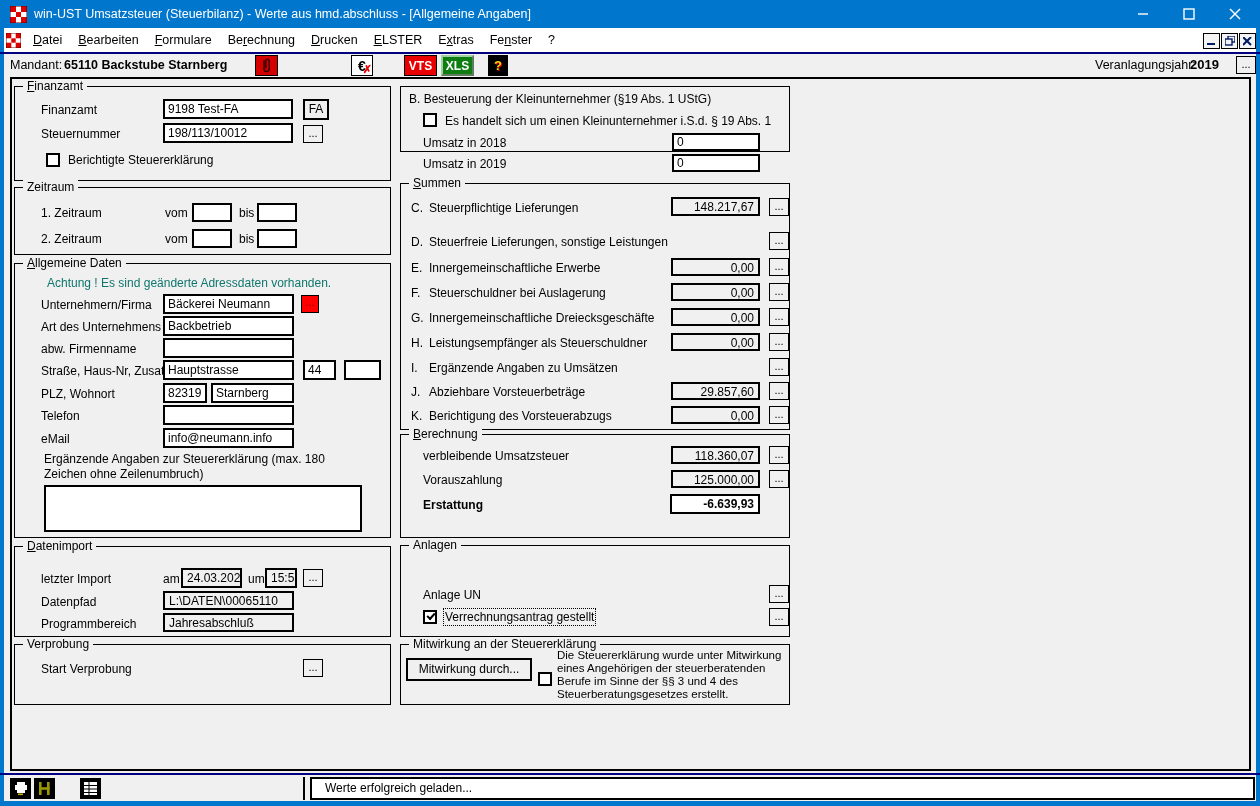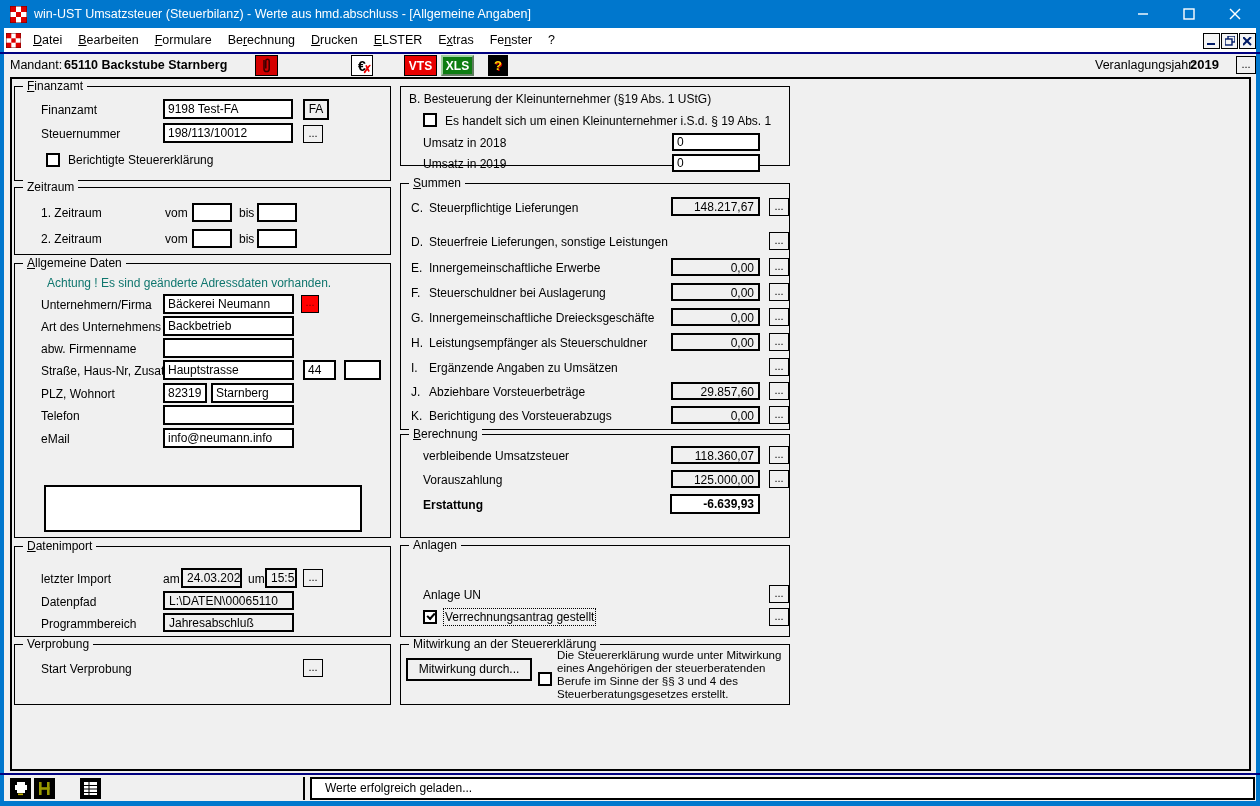--- a/index.html
+++ b/index.html
@@ -193,20 +193,21 @@
     <span class="lbl" style="left:26px;top:123px">PLZ,  Wohnort</span>
     <input class="inp" style="left: 148px; top: 119px; width: 44px;" value="82319">
     <input class="inp" style="left: 196px; top: 119px; width: 83px;" value="Starnberg">
 
     <span class="lbl" style="left:26px;top:145px">Telefon</span>
     <input class="inp" style="left: 148px; top: 141px; width: 131px;" value="">
 
     <span class="lbl" style="left:26px;top:168px">eMail</span>
     <input class="inp" style="left: 148px; top: 164px; width: 131px;" value="info@neumann.info">
 
+    <div class="lbl" style="left:29px;top:188px;width:325px;white-space:normal;line-height:15px">Ergänzende Angaben zur Steuererklärung (max. 180 Zeichen ohne Zeilenumbruch)</div>
     <textarea class="inp" style="left: 29px; top: 221px; width: 318px; height: 47px; resize: none;"></textarea>
   </div>
 
   <div class="gbox" style="left:14px;top:546px;width:377px;height:91px">
     <span class="gtitle"><u>D</u>atenimport</span>
     <span class="lbl" style="left:26px;top:25px">letzter Import</span>
     <span class="lbl" style="left:148px;top:25px">am</span>
     <div class="field" style="left:166px;top:21px;width:61px;height:20px">24.03.2022</div>
     <span class="lbl" style="left:233px;top:25px">um</span>
     <div class="field" style="left:250px;top:21px;width:32px;height:20px">15:55</div>
@@ -216,21 +217,21 @@
     <span class="lbl" style="left:26px;top:70px">Programmbereich</span>
     <div class="field" style="left:148px;top:66px;width:131px;height:19px">Jahresabschluß</div>
   </div>
 
   <div class="gbox" style="left:14px;top:644px;width:377px;height:61px">
     <span class="gtitle">Verprobung</span>
     <span class="lbl" style="left:26px;top:17px">Start Verprobung</span>
     <div class="dots" style="left:288px;top:14px">...</div>
   </div>
 
-  <div class="gbox" style="left:400px;top:86px;width:390px;height:80px">
+  <div class="gbox" style="left:400px;top:86px;width:390px;height:66px">
     <span class="lbl" style="left:8px;top:5px">B. Besteuerung der Kleinunternehmer (§19 Abs. 1 UStG)</span>
     <div class="cb" style="left:22px;top:26px"></div>
     <span class="lbl" style="left:44px;top:27px">Es handelt sich um einen Kleinunternehmer i.S.d. § 19 Abs. 1</span>
     <span class="lbl" style="left:22px;top:49px">Umsatz in 2018</span>
     <input class="inp" style="left: 271px; top: 46px; width: 88px; height: 18px;" value="0">
     <span class="lbl" style="left:22px;top:70px">Umsatz in 2019</span>
     <input class="inp" style="left: 271px; top: 67px; width: 88px; height: 18px;" value="0">
   </div>
 
   <div class="gbox" style="left:400px;top:183px;width:390px;height:247px">

